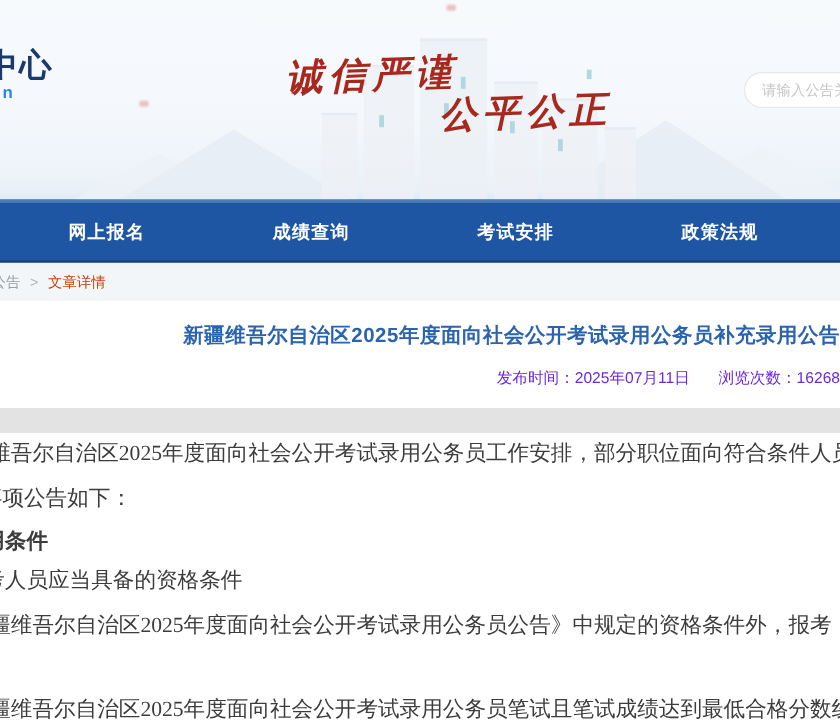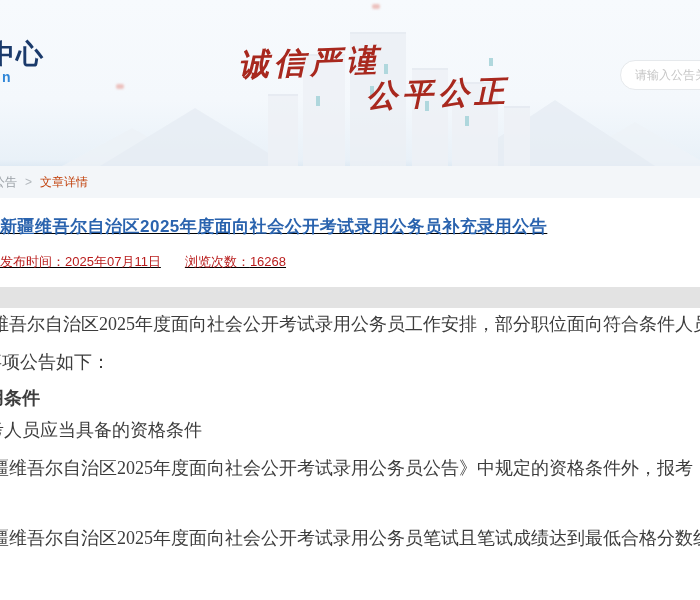--- a/index.html
+++ b/index.html
@@ -52,23 +52,23 @@
   .nav a { color:#ffffff; font-size:15px; font-weight:600; letter-spacing:1px;
            text-decoration:none; cursor:pointer; }
 
   
   .breadcrumb { height:32px; background:#f3f6f9; display:flex; align-items:center; font-size:12px; color:#9aa0a6; }
   .breadcrumb .crumb-first { margin-left:-7px; }
   .breadcrumb .sep { margin:0 8px; color:#b3b8bd; }
   .breadcrumb .crumb-cur { color:#c2410c; }
 
   
-  .title-card { height:89px; background:#fff; text-align:left;text-decoration:underline; }
+  .title-card { height:89px; background:#fff; text-align:right; }
   .title-card h1 { padding-top:17px; font-size:17px; font-weight:bold; color:#2a63ae; letter-spacing:.5px; }
-  .meta { margin-top:15px; font-size:13px; color:#b91c1c; }
+  .meta { margin-top:15px; font-size:13px; color:#6d28d9; }
   .meta .views-label { margin-left:24px; }
 
   .divider-band { height:21px; background:#e3e3e3; }
 
   .content { position:relative; height:253px; background:#fff; }
   .bline { position:absolute; white-space:nowrap; font-family:"Liberation Serif","DejaVu Serif",serif;
            font-size:18px; color:#3c3c3c; }
   .l0 { top:4px;   left:-9px; }
   .l1 { top:42px;  left:-16px; }
   .l2 { top:78px;  left:-68px; font-weight:bold; }
@@ -107,20 +107,26 @@
       <div class="logo-text">中心</div>
       <div class="logo-sub">n</div>
     </div>
 
     <div class="slogan-1">诚信严谨</div>
     <div class="slogan-2">公平公正</div>
 
     <input class="search-input" type="text" placeholder="请输入公告关键词" style="">
   </header>
 
+  <nav class="nav">
+    <a>网上报名</a>
+    <a>成绩查询</a>
+    <a>考试安排</a>
+    <a>政策法规</a>
+  </nav>
 
   <div class="breadcrumb">
     <span class="crumb-first">公告</span>
     <span class="sep">&gt;</span>
     <span class="crumb-cur">文章详情</span>
   </div>
 
   <main>
     <div class="title-card">
       <h1>新疆维吾尔自治区2025年度面向社会公开考试录用公务员补充录用公告</h1>

